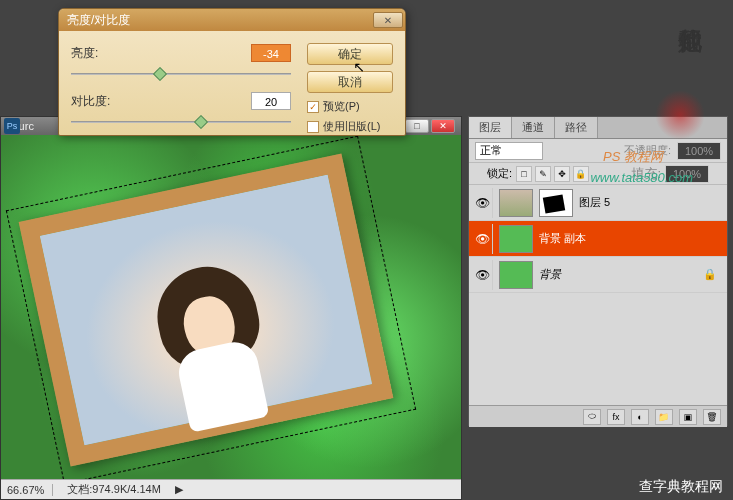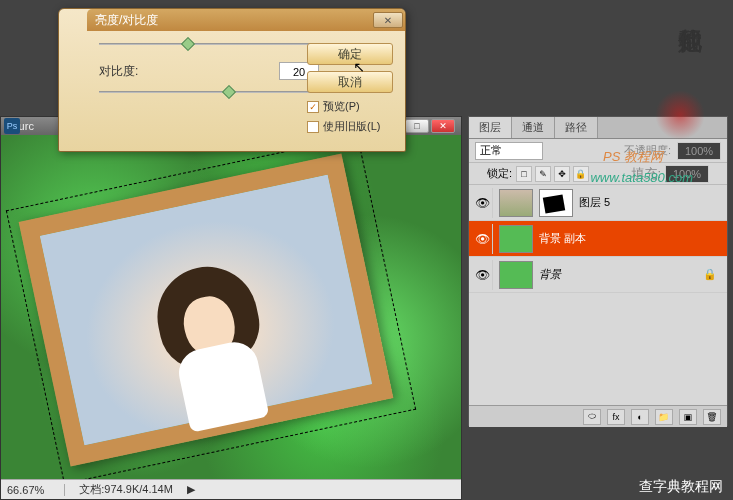--- a/index.html
+++ b/index.html
@@ -1,19 +1,19 @@
 <!DOCTYPE html>
 <html><head>
 <meta charset="utf-8">
 <style>
 * { margin: 0; padding: 0; box-sizing: border-box; font-family: "Microsoft YaHei", Arial, sans-serif; }
 body { background: #434343; width: 733px; height: 500px; overflow: hidden; position: relative; }
 
 
-.dialog { position: absolute; left: 58px; top: 8px; width: 348px; height: 144px; background: linear-gradient(#f5e7c8, #e8d4a0); border: 1px solid #8a6530; border-radius: 6px 6px 2px 2px; box-shadow: 2px 2px 8px rgba(0,0,0,0.4); z-index: 100; padding-left: 28px; }
+.dialog { position: absolute; left: 58px; top: 8px; width: 348px; height: 128px; background: linear-gradient(#f5e7c8, #e8d4a0); border: 1px solid #8a6530; border-radius: 6px 6px 2px 2px; box-shadow: 2px 2px 8px rgba(0,0,0,0.4); z-index: 100; }
 .dialog-titlebar { height: 22px; background: linear-gradient(#d4a862, #c08840); border-radius: 5px 5px 0 0; display: flex; align-items: center; justify-content: space-between; padding: 0 2px 0 8px; font-size: 12px; color: #fff; }
 .dialog-close { width: 30px; height: 16px; background: linear-gradient(#f0e0c0, #d0b080); border: 1px solid #a07840; border-radius: 2px; font-size: 10px; display: flex; align-items: center; justify-content: center; color: #555; }
 .dialog-body { padding: 10px 12px; position: relative; height: 120px; }
 .row { display: flex; align-items: center; height: 24px; margin-bottom: 6px; }
 .row-label { width: 60px; font-size: 12px; color: #333; }
 .row-value { width: 40px; height: 18px; border: 1px solid #aaa; background: #fff; text-align: center; font-size: 11px; margin-left: 120px; line-height: 18px; }
 .row-value.hl { background: #e83; color: #fff; border-color: #c62; }
 .slider { width: 220px; height: 10px; position: relative; margin: -2px 0 10px 0; }
 .slider-track { height: 2px; background: #bbb; border-top: 1px solid #999; position: absolute; top: 4px; width: 100%; }
 .slider-thumb { position: absolute; top: 0; width: 10px; height: 10px; background: #9c8; border: 1px solid #585; transform: rotate(45deg); }
@@ -41,21 +41,21 @@
   radial-gradient(circle at 70% 85%, #4b4 0%, transparent 28%),
   #3a8535; }
 .frame { position: absolute; left: 40px; top: 50px; width: 330px; height: 250px; border: 18px solid #c89050; transform: rotate(-12deg); background: linear-gradient(#cde, #9bc); box-shadow: 3px 3px 12px rgba(0,0,0,0.4); }
 .frame-inner { position: absolute; inset: 0; background: radial-gradient(ellipse at 50% 60%, #edc 20%, #bcd 60%); }
 .person { position: absolute; left: 50%; top: 30%; transform: translateX(-50%); width: 120px; height: 160px; }
 .hair { position: absolute; top: 0; left: 10px; width: 100px; height: 100px; background: #3a2818; border-radius: 50% 50% 40% 40%; }
 .face { position: absolute; top: 30px; left: 35px; width: 50px; height: 60px; background: #f8dcc0; border-radius: 45% 45% 50% 50%; }
 .body-p { position: absolute; top: 80px; left: 20px; width: 80px; height: 80px; background: #fff; border-radius: 30% 30% 10% 10%; }
 .selection { position: absolute; left: 30px; top: 35px; width: 360px; height: 280px; border: 1px dashed #000; transform: rotate(-12deg); pointer-events: none; }
 .doc-status { height: 20px; background: #e8e8e8; display: flex; align-items: center; font-size: 11px; color: #333; padding: 0 6px; gap: 14px; border-top: 1px solid #aaa; }
-.doc-status > span:first-child { border-right: 1px solid #aaa; padding-right: 20px; }
+.doc-status > span:first-child { border-right: 1px solid #aaa; padding-right: 8px; }
 
 
 .panel { position: absolute; left: 468px; top: 116px; width: 260px; height: 310px; background: #d8d8d8; border: 1px solid #555; }
 .panel-tabs { height: 22px; display: flex; background: #bbb; border-bottom: 1px solid #888; }
 .panel-tab { padding: 3px 10px; font-size: 11px; color: #444; background: #ccc; border-right: 1px solid #999; }
 .panel-tab.active { background: #d8d8d8; }
 .panel-row1 { height: 24px; display: flex; align-items: center; padding: 0 6px; gap: 6px; border-bottom: 1px solid #bbb; }
 .blend-mode { width: 68px; height: 18px; background: #fff; border: 1px solid #aaa; font-size: 11px; padding: 1px 4px; display: flex; align-items: center; }
 .opacity-lbl { font-size: 11px; color: #888; margin-left: auto; }
 .opacity-val { width: 44px; height: 18px; background: #404040; border: 1px solid #ccc; font-size: 11px; text-align: center; line-height: 16px; color: #999; }
@@ -87,20 +87,24 @@
 </style>
 </head>
 <body>
 
 <div class="dialog">
   <div class="dialog-titlebar">
     <span>亮度/对比度</span>
     <div class="dialog-close">✕</div>
   </div>
   <div class="dialog-body">
+    <div class="row">
+      <span class="row-label">亮度:</span>
+      <span class="row-value hl">-34</span>
+    </div>
     <div class="slider">
       <div class="slider-track"></div>
       <div class="slider-thumb" style="left:38%"></div>
     </div>
     <div class="row">
       <span class="row-label">对比度:</span>
       <span class="row-value">20</span>
     </div>
     <div class="slider">
       <div class="slider-track"></div>

